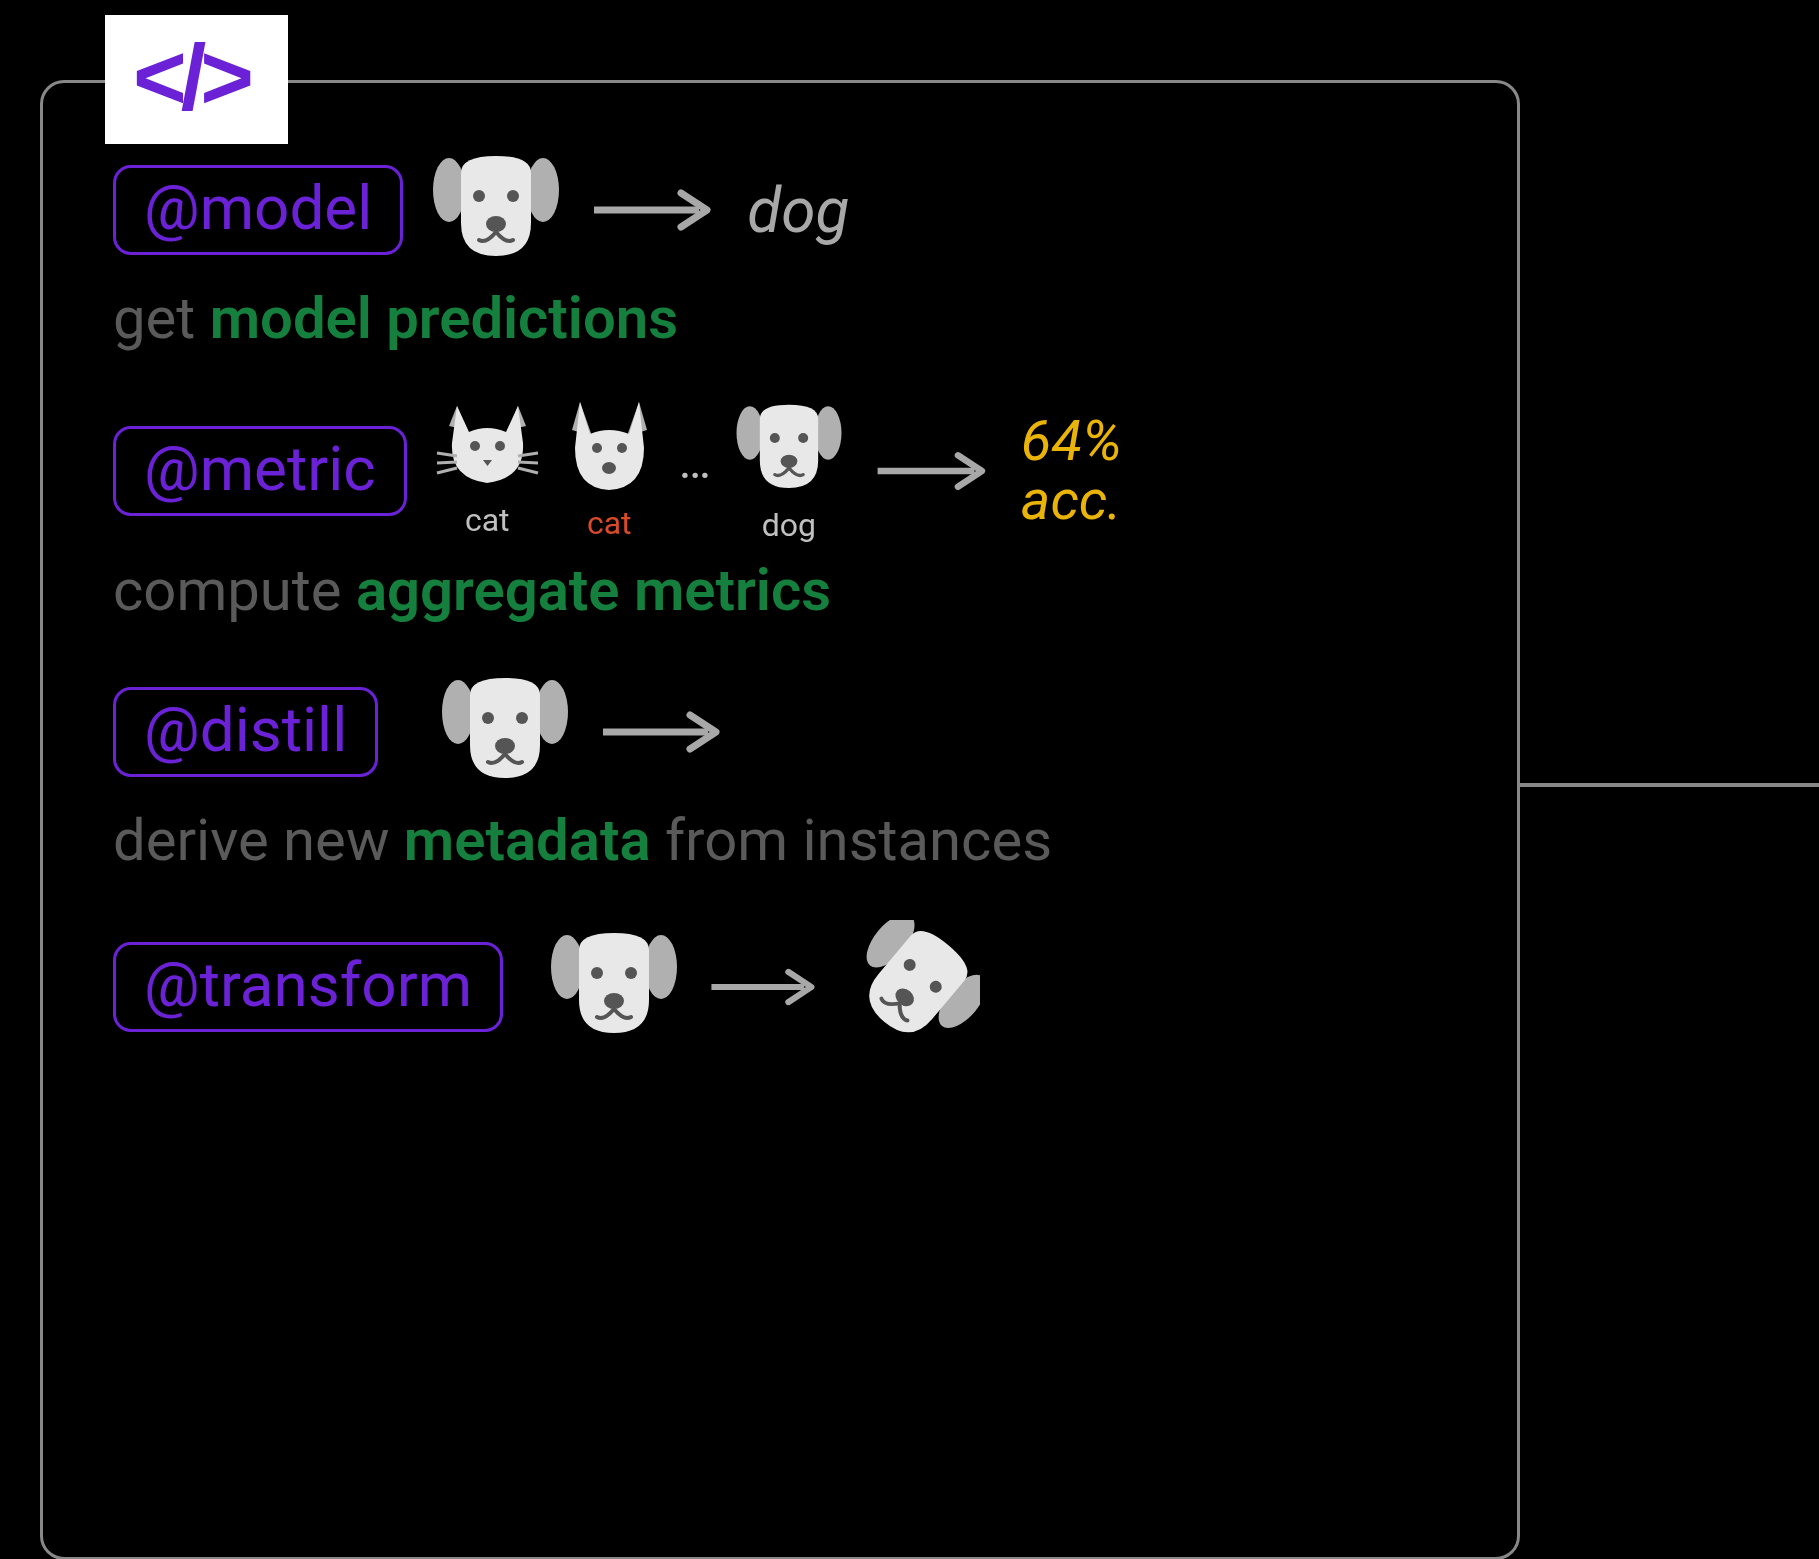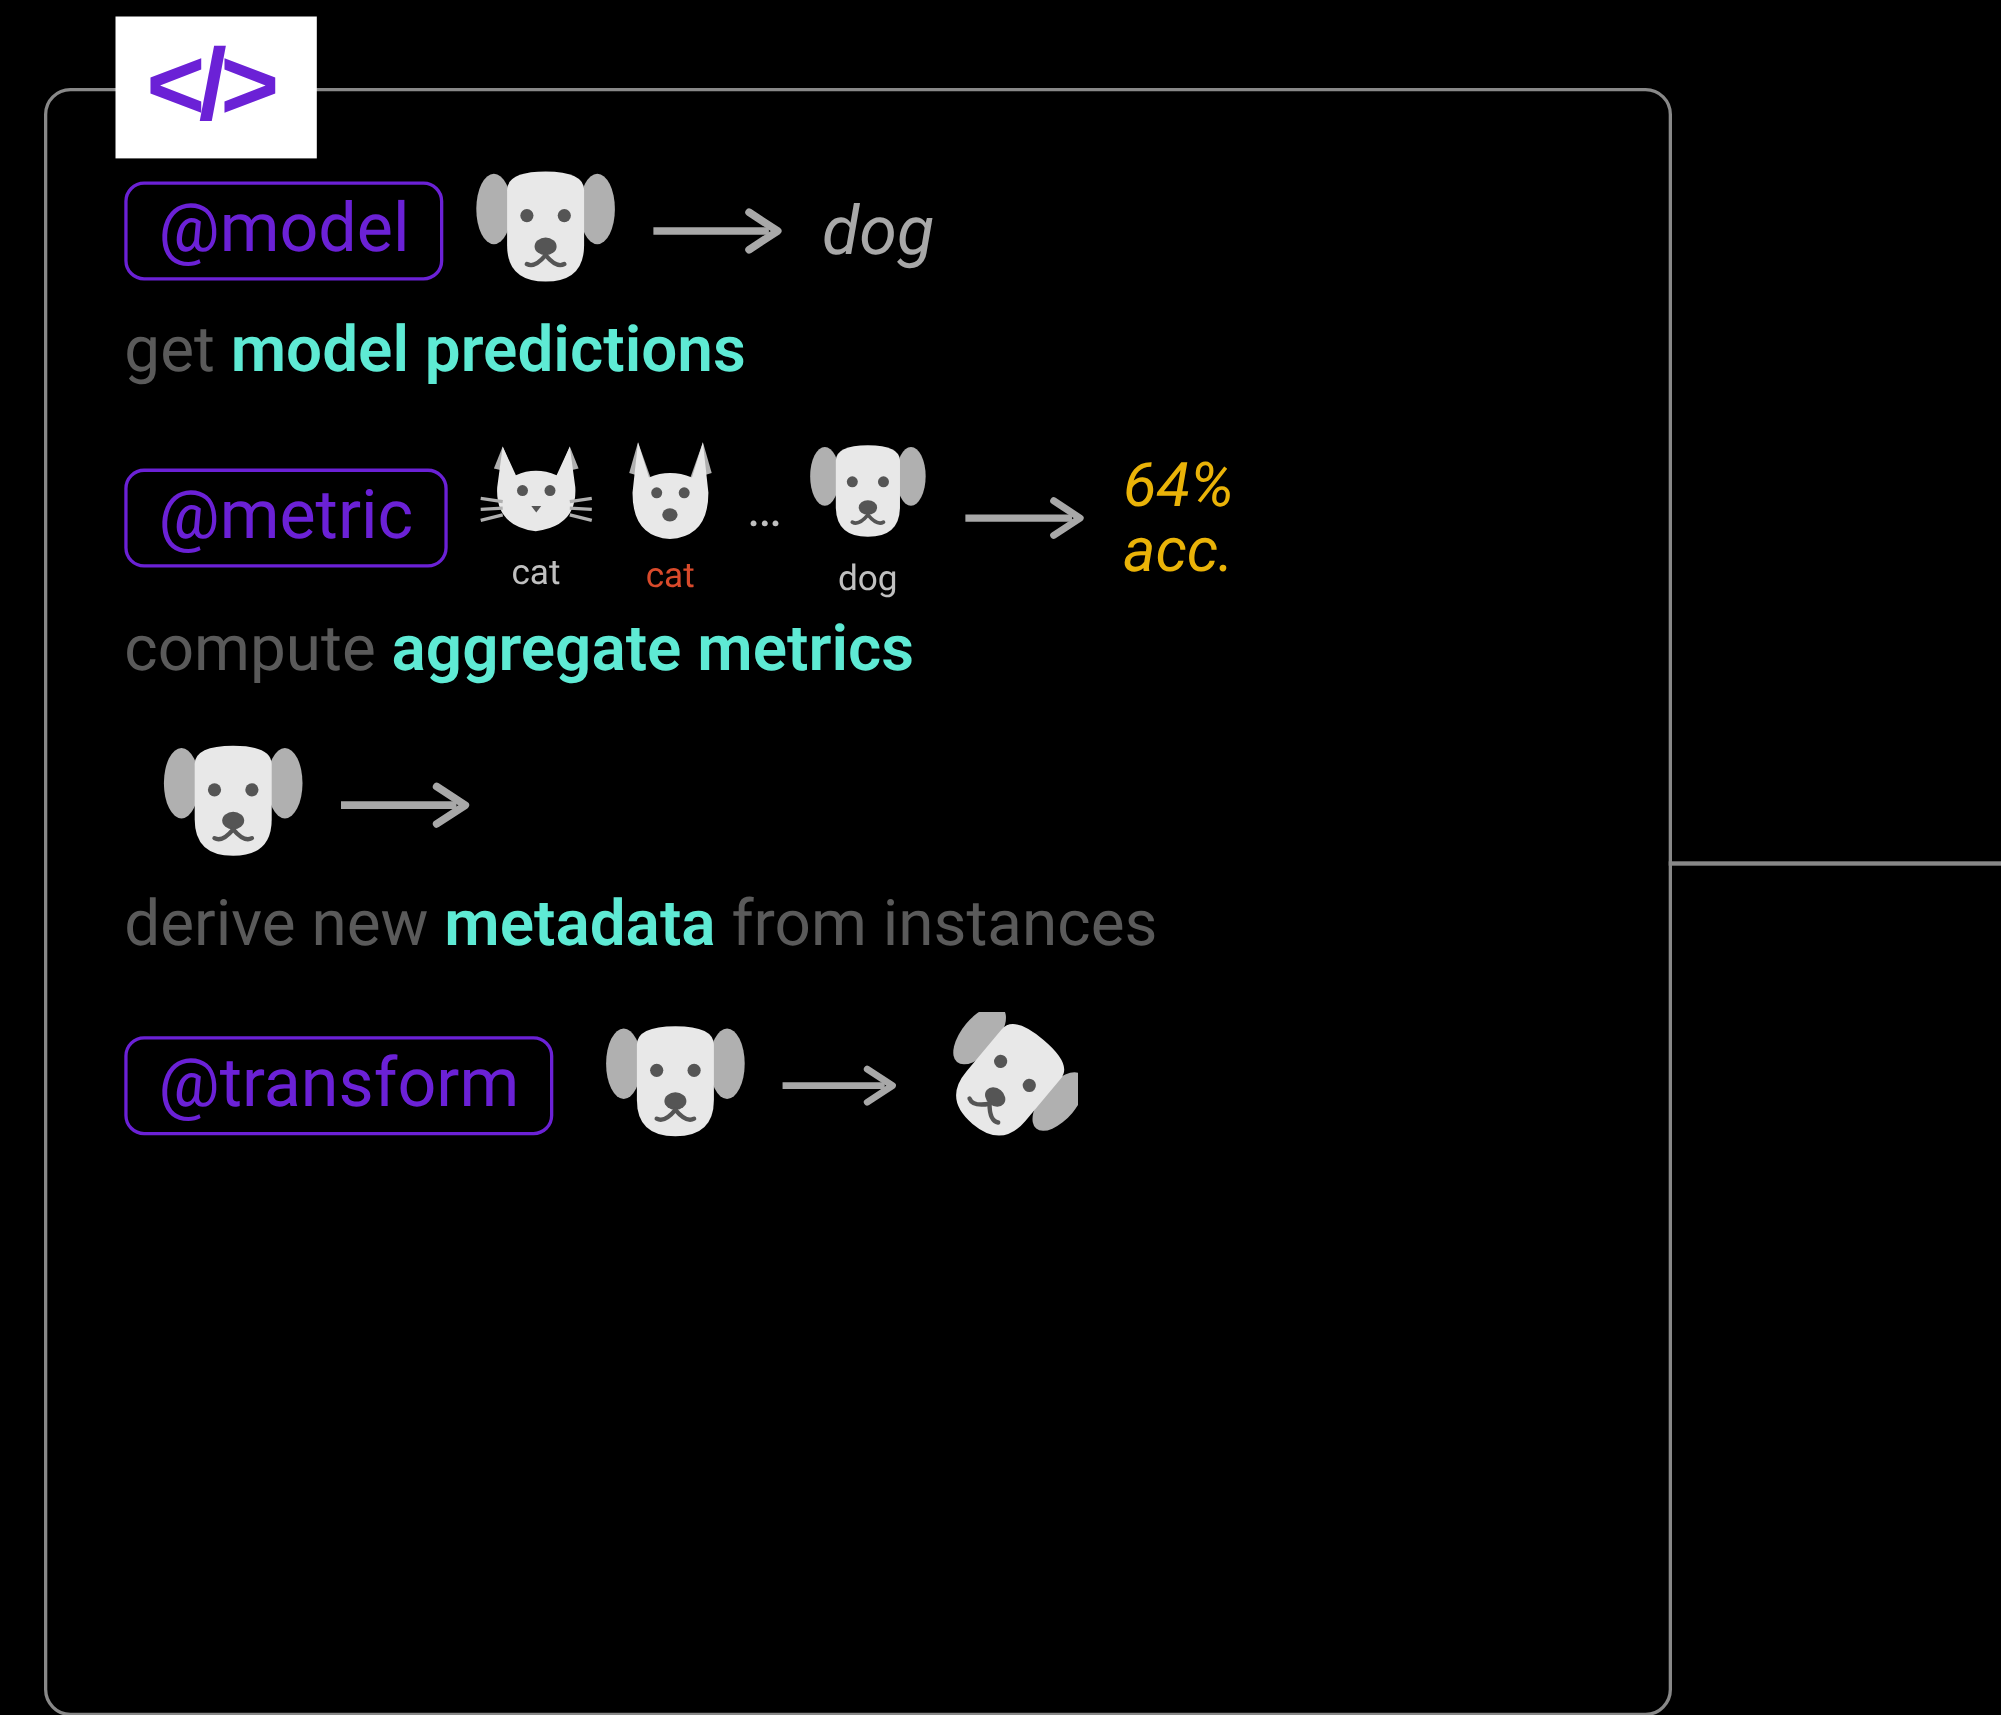--- a/index.html
+++ b/index.html
@@ -83,21 +83,21 @@
       font-style: italic;
       line-height: 1.05;
     }
     .description {
       color: #5a5a5a;
       font-size: 58px;
       font-weight: 400;
       margin-top: 4px;
     }
     .description .bold {
-      color: #5eead4;
+      color: #15803d;
       font-weight: 600;
     }
     .animal-with-label {
       display: flex;
       flex-direction: column;
       align-items: center;
       gap: 4px;
     }
     .animal-label {
       font-size: 32px;
@@ -229,20 +229,21 @@
         <div>acc.</div>
       </div>
     </div>
     <div class="description">
       <span>compute </span><span class="bold">aggregate metrics</span>
     </div>
   </div>
 
   <div class="row">
     <div class="row-example">
+      <span class="decorator">@distill</span>
       <span style="margin-left:34px;">
         <svg width="130" height="120" viewBox="0 0 130 120">
           <ellipse cx="18" cy="42" rx="16" ry="32" fill="#b0b0b0"></ellipse>
           <ellipse cx="112" cy="42" rx="16" ry="32" fill="#b0b0b0"></ellipse>
           <path d="M 30 25 Q 30 8 65 8 Q 100 8 100 25 L 100 75 Q 100 108 65 108 Q 30 108 30 75 Z" fill="#e8e8e8"></path>
           <circle cx="48" cy="48" r="6" fill="#555"></circle>
           <circle cx="82" cy="48" r="6" fill="#555"></circle>
           <ellipse cx="65" cy="76" rx="10" ry="8" fill="#555"></ellipse>
           <path d="M 65 84 Q 55 96 48 92" stroke="#555" stroke-width="4" fill="none" stroke-linecap="round"></path>
           <path d="M 65 84 Q 75 96 82 92" stroke="#555" stroke-width="4" fill="none" stroke-linecap="round"></path>

